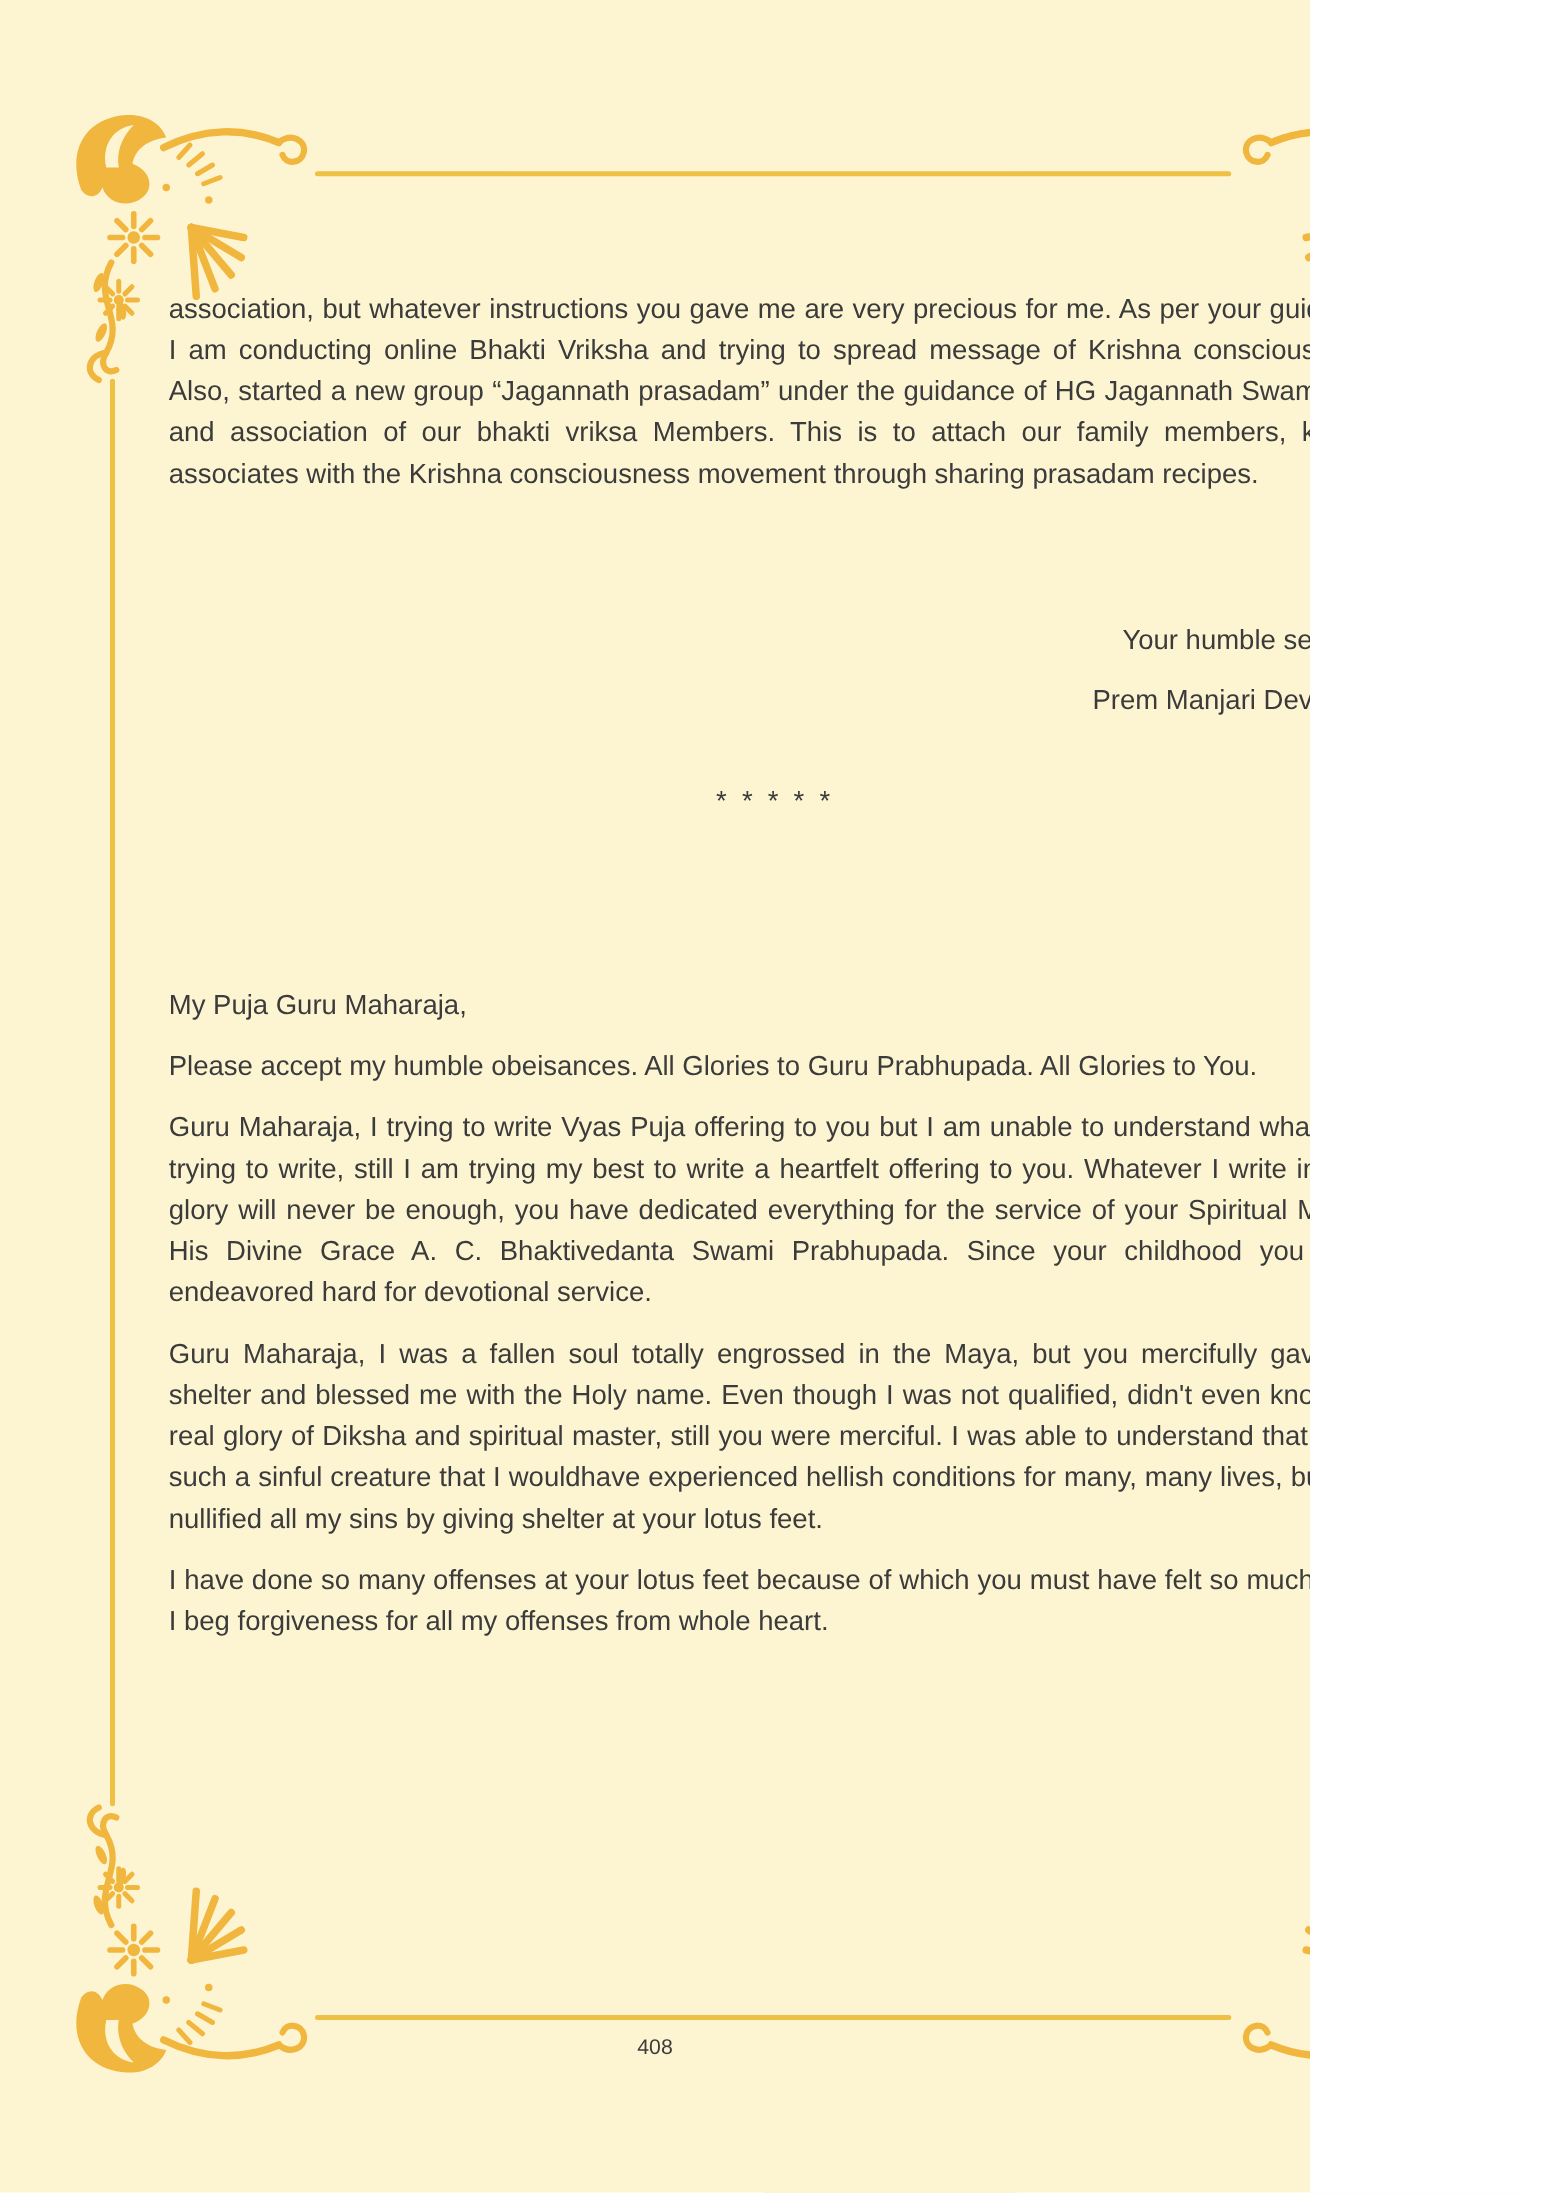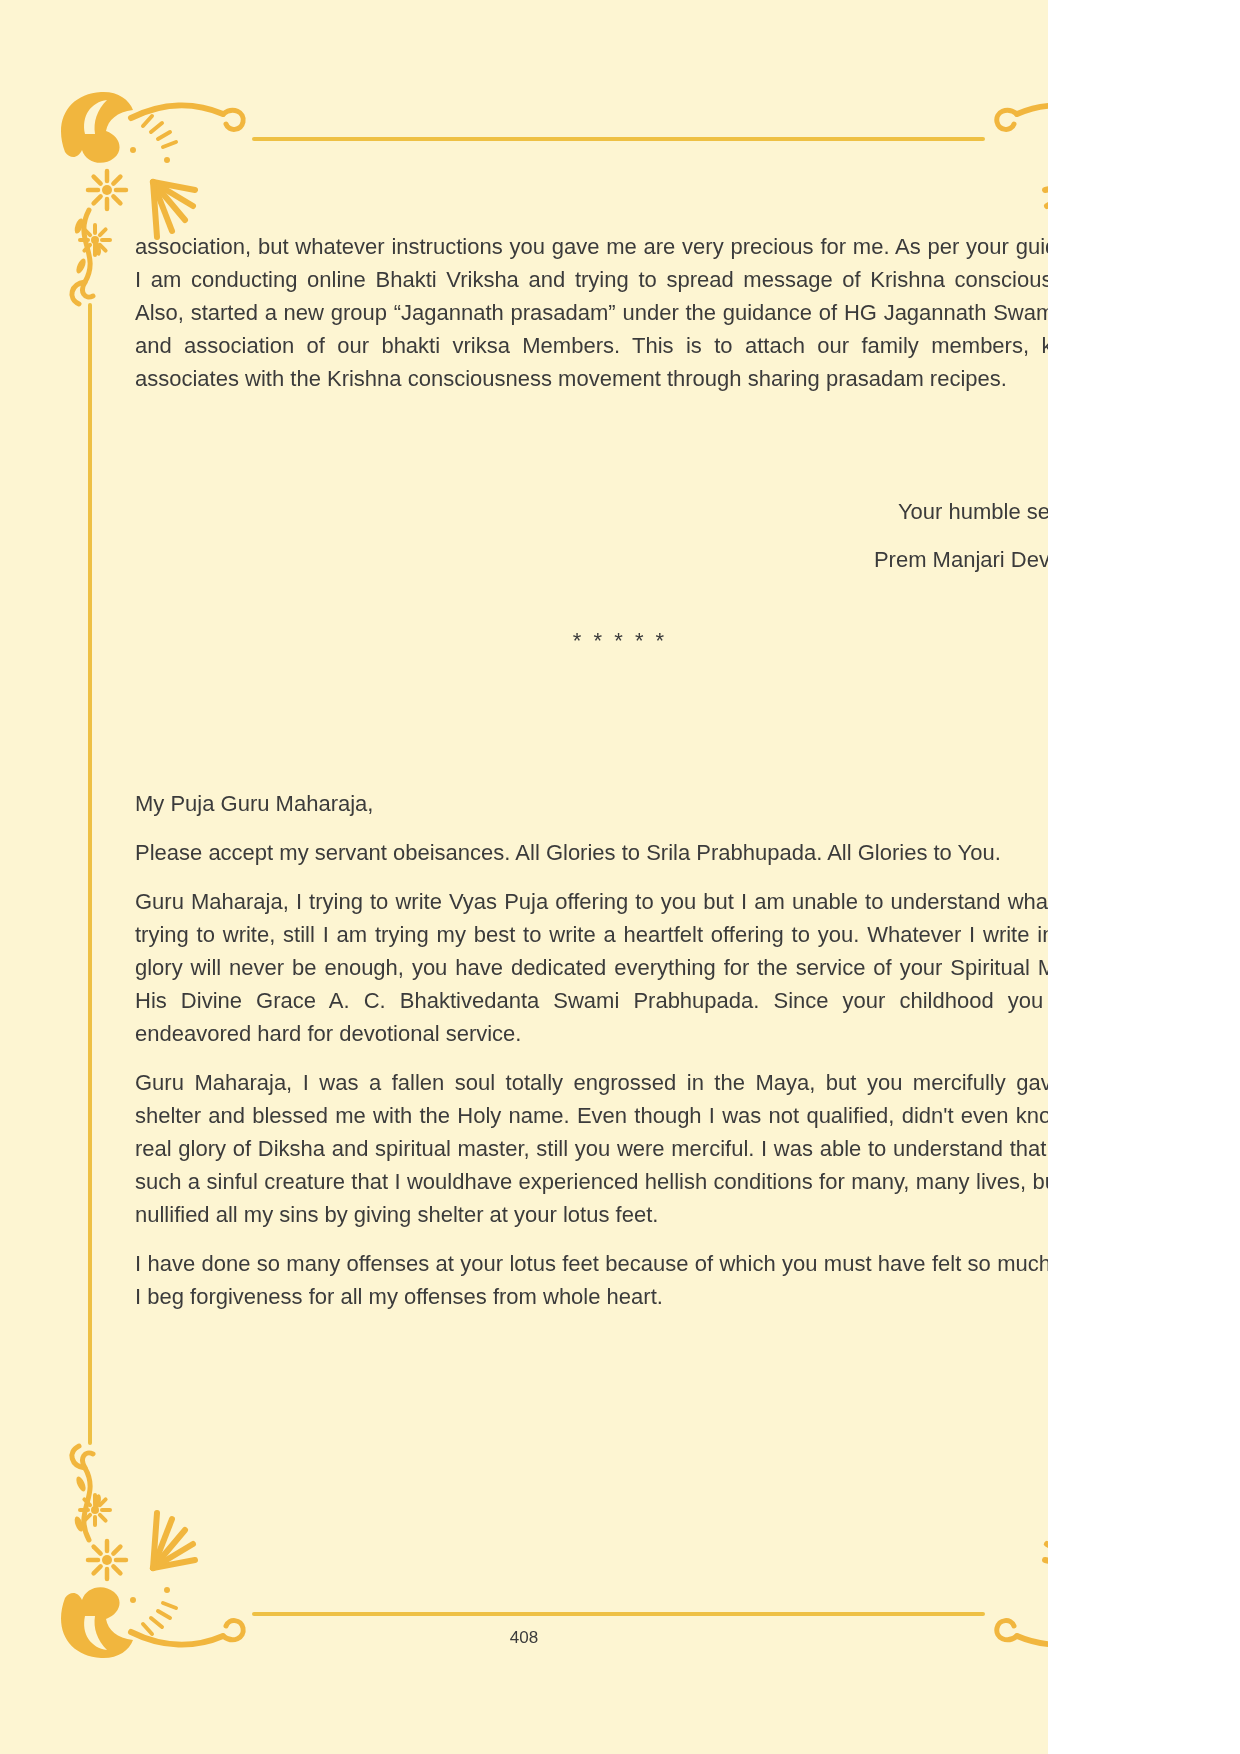--- a/index.html
+++ b/index.html
@@ -124,20 +124,20 @@
 
   <main class="content">
     <p>association, but whatever instructions you gave me are very precious for me. As per your guidance I am conducting online Bhakti Vriksha and trying to spread message of Krishna consciousness. Also, started a new group “Jagannath prasadam” under the guidance of HG Jagannath Swami Das and association of our bhakti vriksa Members. This is to attach our family members, known associates with the Krishna consciousness movement through sharing prasadam recipes.</p>
 
     <p class="sig sig-first">Your humble servant,</p>
     <p class="sig">Prem Manjari Devi Dasi</p>
 
     <p class="stars">* * * * *</p>
 
     <p class="salutation">My Puja Guru Maharaja,</p>
-    <p>Please accept my servant obeisances. All Glories to Srila Prabhupada. All Glories to You.</p>
+    <p>Please accept my humble obeisances. All Glories to Guru Prabhupada. All Glories to You.</p>
     <p>Guru Maharaja, I trying to write Vyas Puja offering to you but I am unable to understand what I am trying to write, still I am trying my best to write a heartfelt offering to you. Whatever I write in your glory will never be enough, you have dedicated everything for the service of your Spiritual Master His Divine Grace A. C. Bhaktivedanta Swami Prabhupada. Since your childhood you have endeavored hard for devotional service.</p>
     <p>Guru Maharaja, I was a fallen soul totally engrossed in the Maya, but you mercifully gave me shelter and blessed me with the Holy name. Even though I was not qualified, didn't even know the real glory of Diksha and spiritual master, still you were merciful. I was able to understand that I was such a sinful creature that I wouldhave experienced hellish conditions for many, many lives, but you nullified all my sins by giving shelter at your lotus feet.</p>
     <p>I have done so many offenses at your lotus feet because of which you must have felt so much pain, I beg forgiveness for all my offenses from whole heart.</p>
   </main>
 
   <div class="pagenum">408</div>
 </div>
 
 </body></html>

